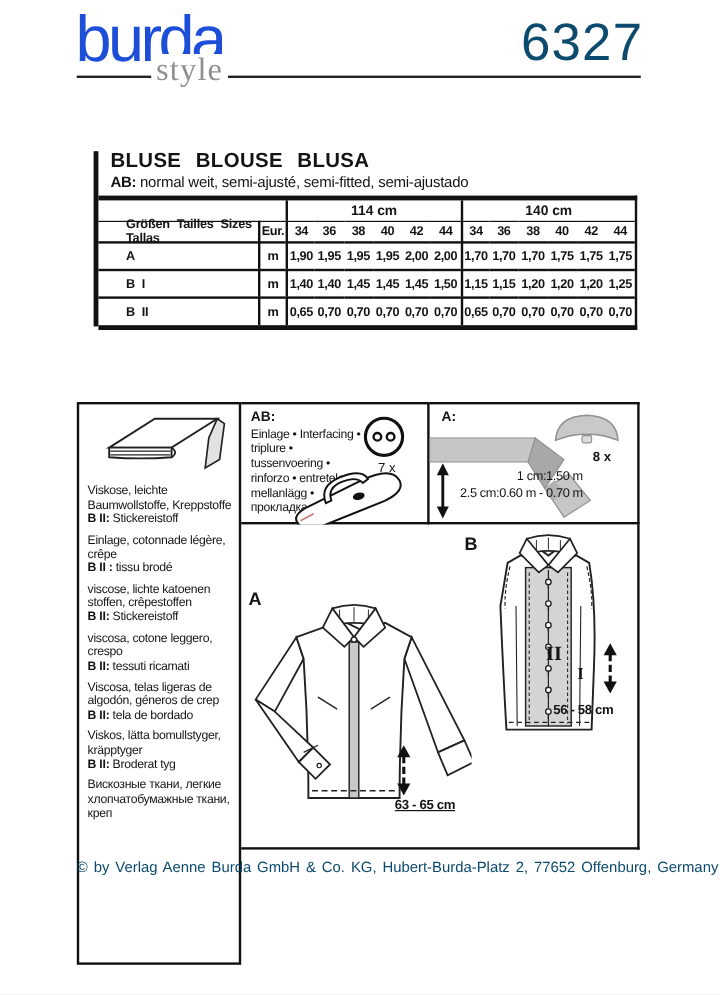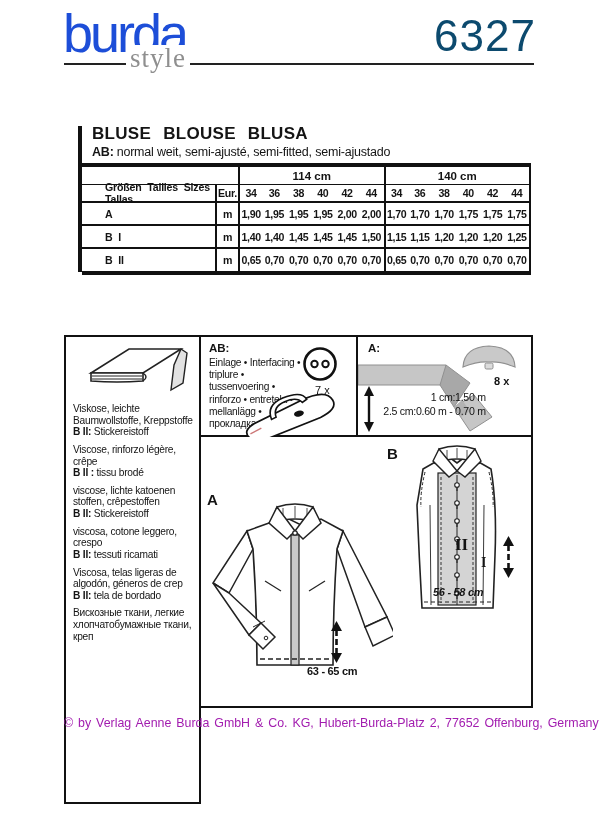--- a/index.html
+++ b/index.html
@@ -67,21 +67,21 @@
   .tape-rows .len { letter-spacing:-0.3px; }
   
   .view-label { position:absolute; font-size:15px; font-weight:bold; }
   .len-label { position:absolute; font-size:11px; font-weight:bold; letter-spacing:-0.3px; }
   .roman { position:absolute; font-family:"Liberation Serif", serif; font-weight:bold; }
   .blouse-a-svg { position:absolute; left:2px; top:60px; }
   .blouse-b-svg { position:absolute; left:196px; top:8px; }
   .arrow-a { position:absolute; left:129px; top:184px; }
   .arrow-b { position:absolute; left:301px; top:99px; }
   
-  .copyright { position:absolute; left:64px; top:716px; font-size:12.4px; color:#a21caf;
+  .copyright { position:absolute; left:64px; top:716px; font-size:12.4px; color:#0c4a6e;
                letter-spacing:0px; word-spacing:1.5px; }
 </style>
 </head>
 <body>
 
 <div class="page">
 
   <div class="brand">burda</div>
   <div class="header-rule"></div>
   <div class="brand-sub">style</div>
@@ -170,34 +170,38 @@
           <line x1="15" y1="33" x2="65" y2="33" stroke="#222" stroke-width="1"></line>
           <line x1="15" y1="36" x2="65" y2="36" stroke="#222" stroke-width="1"></line>
           <path d="M66,30 Q72,34 66,38" fill="none" stroke="#222" stroke-width="1.4"></path>
         </svg>
       </div>
       <div class="fab-entry">
         <div>Viskose, leichte Baumwollstoffe, Kreppstoffe</div>
         <div class="bii"><b>B II:</b> <span>Stickereistoff</span></div>
       </div>
       <div class="fab-entry">
-        <div>Viscose, rinforzo légère, crêpe</div>
+        <div>Einlage, cotonnade légère, crêpe</div>
         <div class="bii"><b>B II :</b> <span>tissu brodé</span></div>
       </div>
       <div class="fab-entry">
         <div>viscose, lichte katoenen stoffen, crêpestoffen</div>
         <div class="bii"><b>B II:</b> <span>Stickereistoff</span></div>
       </div>
       <div class="fab-entry">
         <div>viscosa, cotone leggero, crespo</div>
         <div class="bii"><b>B II:</b> <span>tessuti ricamati</span></div>
       </div>
       <div class="fab-entry">
         <div>Viscosa, telas ligeras de algodón, géneros de crep</div>
         <div class="bii"><b>B II:</b> <span>tela de bordado</span></div>
+      </div>
+      <div class="fab-entry">
+        <div>Viskos, lätta bomullstyger, kräpptyger</div>
+        <div class="bii"><b>B II:</b> <span>Broderat tyg</span></div>
       </div>
       <div class="fab-entry">
         <div>Вискозные ткани, легкие хлопчатобумажные ткани, креп</div>
 
       </div>
     </div>
 
     <div class="notions-ab">
       <div class="ab-prefix">AB:</div>
       <div class="ab-text">Einlage • Interfacing • triplure • tussenvoering • rinforzo • entretela • mellanlägg • прокладка</div>
@@ -286,21 +290,21 @@
         </svg>
       </div>
 
       <div class="arrow-a">
         <svg width="13" height="42" viewBox="0 0 13 42">
           <polygon points="6.5,0 12,10 1,10" fill="#111"></polygon>
           <line x1="6.5" y1="9" x2="6.5" y2="33" stroke="#111" stroke-width="2.6" stroke-dasharray="6,3"></line>
           <polygon points="6.5,42 12,32 1,32" fill="#111"></polygon>
         </svg>
       </div>
-      <div class="len-label" style="left:106px; top:228px;">63 - 65 cm</div>
+      <div class="len-label" style="left:128px; top:228px;text-decoration:underline;">63 - 65 cm</div>
 
       <div class="view-label" style="left:186px; top:8px;">B</div>
 
       <div class="blouse-b-svg">
         <svg width="120" height="180" viewBox="0 0 120 180">
 
           <path d="M26,24 L40,16 L52,12 L60,18 L68,12 L80,16 L94,24 Q100,60 98,110 L96,163 L25,163 Q22,110 20,60 Z" fill="#fff" stroke="#222" stroke-width="1.6"></path>
 
           <path d="M28,27 Q23,48 24,62" fill="none" stroke="#222" stroke-width="1" stroke-dasharray="3,2"></path>
           <path d="M92,27 Q97,48 96,62" fill="none" stroke="#222" stroke-width="1" stroke-dasharray="3,2"></path>
@@ -344,19 +348,19 @@
       <div class="roman" style="left:254px; top:98px; font-size:17px;">II</div>
       <div class="roman" style="left:280px; top:118px; font-size:14px;">I</div>
 
       <div class="arrow-b">
         <svg width="13" height="42" viewBox="0 0 13 42">
           <polygon points="6.5,0 12,10 1,10" fill="#111"></polygon>
           <line x1="6.5" y1="9" x2="6.5" y2="33" stroke="#111" stroke-width="2.6" stroke-dasharray="6,3"></line>
           <polygon points="6.5,42 12,32 1,32" fill="#111"></polygon>
         </svg>
       </div>
-      <div class="len-label" style="left:232px; top:149px;font-style:italic;">56 - 58 cm</div>
+      <div class="len-label" style="left:260px; top:149px;">56 - 58 cm</div>
     </div>
   </div>
 
   <div class="copyright">© by Verlag Aenne Burda GmbH &amp; Co. KG, Hubert-Burda-Platz 2, 77652 Offenburg, Germany</div>
 
 </div>
 
 </body></html>

